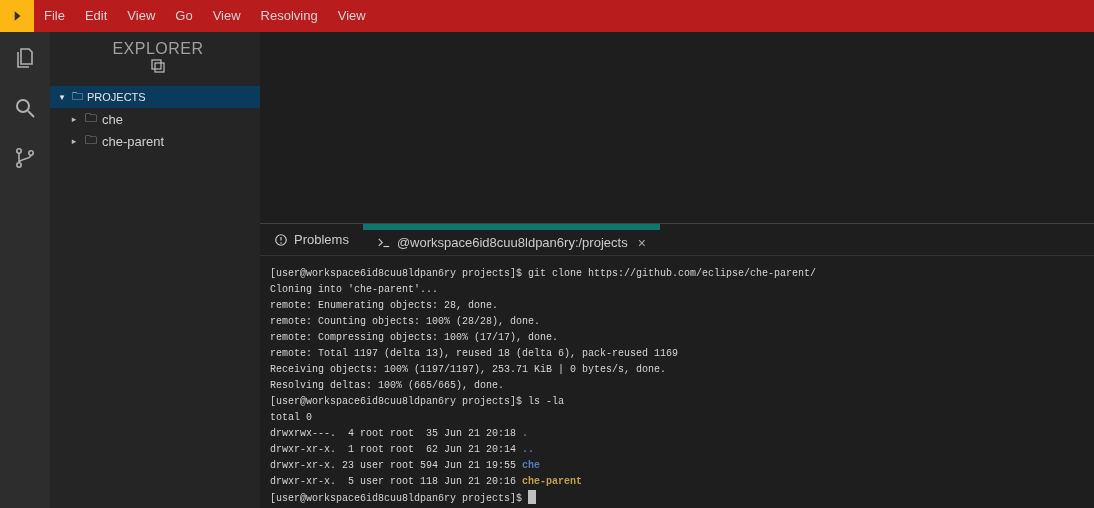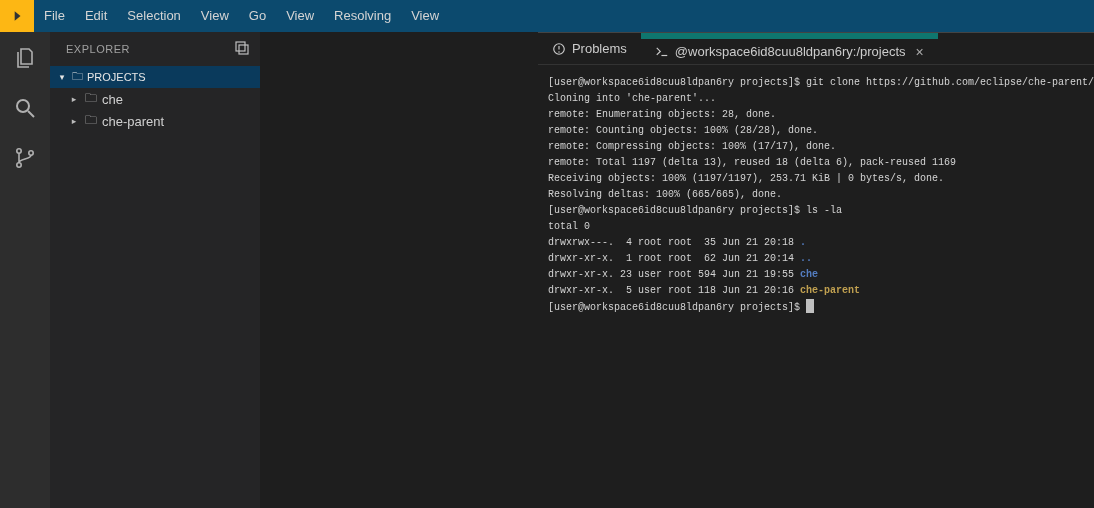--- a/index.html
+++ b/index.html
@@ -1,44 +1,44 @@
 <!DOCTYPE html>
 <html><head>
 <meta charset="utf-8">
 <style>
   * { margin: 0; padding: 0; box-sizing: border-box; }
   html, body { width: 1094px; height: 508px; overflow: hidden; font-family: "Segoe UI", Arial, sans-serif; background: #1e1e1e; color: #ccc; }
   
   .root { display: flex; flex-direction: column; width: 100%; height: 100%; }
   
   
-  .menubar { display: flex; align-items: center; height: 32px; background: #0c4a6e; font-size: 13px; }
+  .menubar { display: flex; align-items: center; height: 32px; background: #b91c1c; font-size: 13px; }
   .menubar-logo { width: 34px; height: 100%; background: #fdb714; display: flex; align-items: center; justify-content: center; }
   .menubar-logo svg { width: 14px; height: 14px; }
   .menubar-item { padding: 0 10px; line-height: 32px; color: #d4d4d4; cursor: pointer; }
   
   
   .body { flex: 1; display: flex; min-height: 0; }
   
   .activitybar { width: 50px; background: #2d2d2d; display: flex; flex-direction: column; align-items: center; padding-top: 12px; gap: 22px; }
   .activitybar-icon { width: 28px; height: 28px; display: flex; align-items: center; justify-content: center; cursor: pointer; color: #b0b0b0; }
   .activitybar-icon svg { width: 24px; height: 24px; }
   
   .sidebar { width: 210px; background: #252526; display: flex; flex-direction: column; font-size: 13px; }
-  .sidebar-header { display: flex; align-items: center; justify-content: space-between; padding: 8px 10px 8px 16px; color: #a0a0a0; font-size: 11px; letter-spacing: 0.5px; }
+  .sidebar-header { display: flex; align-items: center; justify-content: space-between; padding: 8px 10px 8px 16px; color: #a0a0a0; font-size: 16px; letter-spacing: 0.5px; flex-direction: column; }
   .sidebar-header-icon { color: #bfbfbf; cursor: pointer; }
   .sidebar-header-icon svg { width: 16px; height: 16px; }
   .sidebar-root { display: flex; align-items: center; height: 22px; padding-left: 6px; background: #0a3a5c; color: #e6e6e6; font-size: 11px; }
   .sidebar-root .arrow { display: inline-block; width: 12px; text-align: center; font-size: 9px; }
   .sidebar-root .folder { margin: 0 4px; }
   .tree-item { display: flex; align-items: center; height: 22px; padding-left: 18px; color: #d0d0d0; cursor: pointer; font-size: 13px; }
   .tree-item .arrow { display:inline-block; width: 12px; text-align:center; color:#bbb; font-size: 9px; }
   .tree-item .folder { margin: 0 5px; color: #c5c5c5; font-size: 12px; }
   
-  .main { flex: 1; display: flex; flex-direction: row; min-width: 0; background: #1e1e1e; justify-content: space-between; }
+  .main { flex: 1; display: flex; flex-direction: column; min-width: 0; background: #1e1e1e; justify-content: space-between; }
   .editor { flex: 1; background: #1e1e1e; }
   
   .panel { height: 285px; background: #1e1e1e; border-top: 1px solid #444; display: flex; flex-direction: column; }
   .panel-tabs { display: flex; align-items: center; height: 32px; font-size: 13px; border-bottom: 1px solid #333; }
   .panel-tab { padding: 0 14px; height: 100%; display: flex; align-items: center; gap: 6px; color: #ccc; cursor: pointer; }
   .panel-tab.active { border-top: 6px solid #0f766e; background: #1e1e1e; }
   .panel-tab .icon { display: inline-flex; }
   .panel-tab .close { margin-left: 4px; font-size: 14px; color: #aaa; cursor: pointer; }
   
   .terminal { flex: 1; padding: 10px 0 10px 10px; font-family: "Consolas","Courier New",monospace; font-size: 10px; line-height: 16px; color: #d4d4d4; white-space: pre; overflow: hidden; }
@@ -52,21 +52,20 @@
 <div class="root">
 
   <div class="menubar">
     <div class="menubar-logo">
       <svg viewBox="0 0 24 24">
           <path d="M8 4l10 8-10 8z" fill="#333"></path>
         </svg>
     </div>
     <div class="menubar-item">File</div>
     <div class="menubar-item">Edit</div>
-    <div class="menubar-item">Selection</div>
     <div class="menubar-item">View</div>
     <div class="menubar-item">Go</div>
     <div class="menubar-item">View</div>
     <div class="menubar-item">Resolving</div>
     <div class="menubar-item">View</div>
   </div>
 
   <div class="body">
 
     <div class="activitybar">

